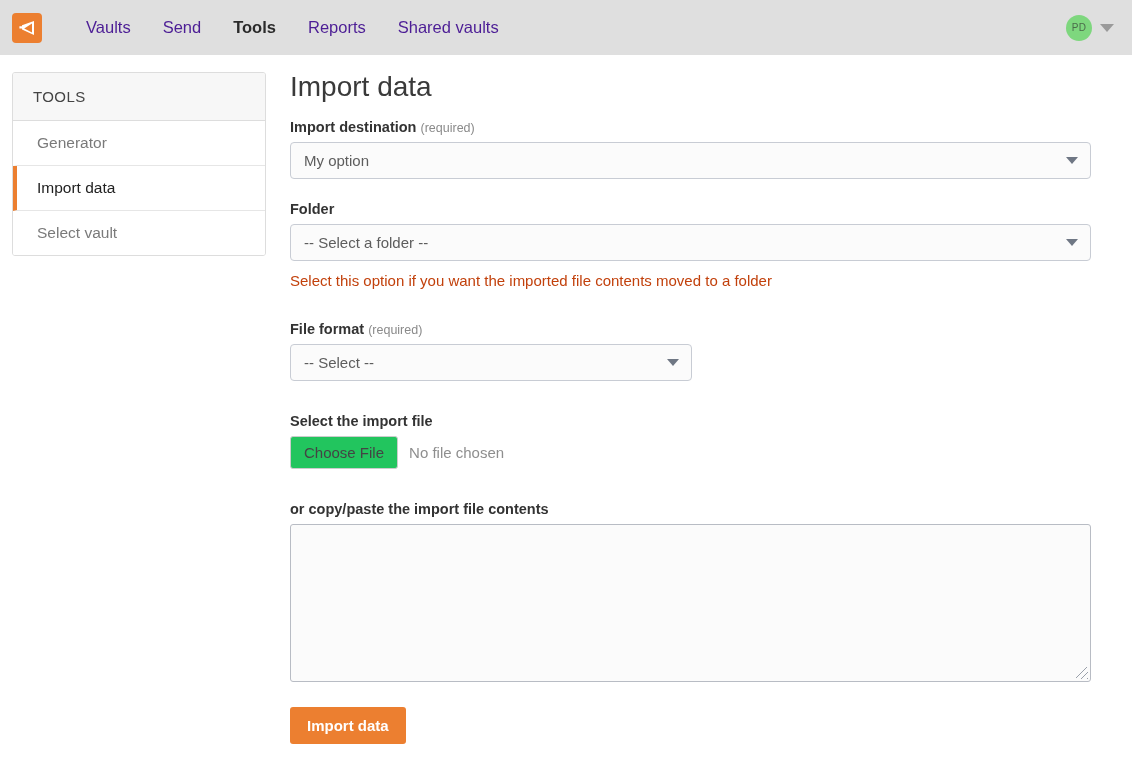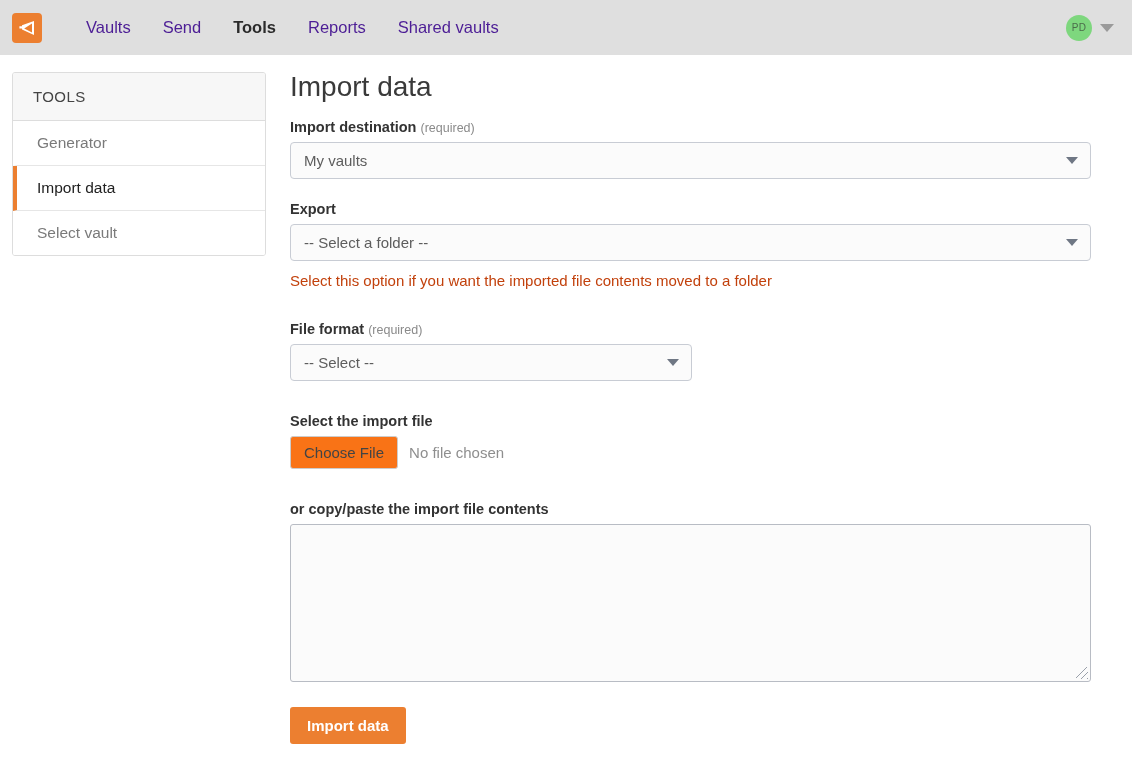--- a/index.html
+++ b/index.html
@@ -182,21 +182,21 @@
   .spacer-md { height: 22px; }
 
   .file-row {
     display: flex;
     align-items: center;
     gap: 11px;
   }
   .choose-file {
     border: 1px solid #cccccc;
     border-radius: 3px;
-    background: #f97316;
+    background: #22c55e;
     padding: 7px 13px;
     font-size: 15px;
     color: #444444;
     cursor: pointer;
   }
   .no-file {
     font-size: 15px;
     color: #8e8e8e;
   }
 
@@ -271,30 +271,30 @@
   <div class="main">
     <h1 class="page-title">Import data</h1>
 
     
     <div class="field">
       <span class="label">
         <span>Import destination</span>
         <span class="req">(required)</span>
       </span>
       <div class="select full">
-        <span>My vaults</span>
+        <span>My option</span>
         <span class="sel-caret"></span>
       </div>
     </div>
 
     <div class="spacer-md"></div>
 
     
     <div class="field">
-      <span class="label">Export</span>
+      <span class="label">Folder</span>
       <div class="select full">
         <span>-- Select a folder --</span>
         <span class="sel-caret"></span>
       </div>
       <div class="help-text">Select this option if you want the imported file contents moved to a folder</div>
     </div>
 
     <div class="spacer-lg"></div>
 
     

